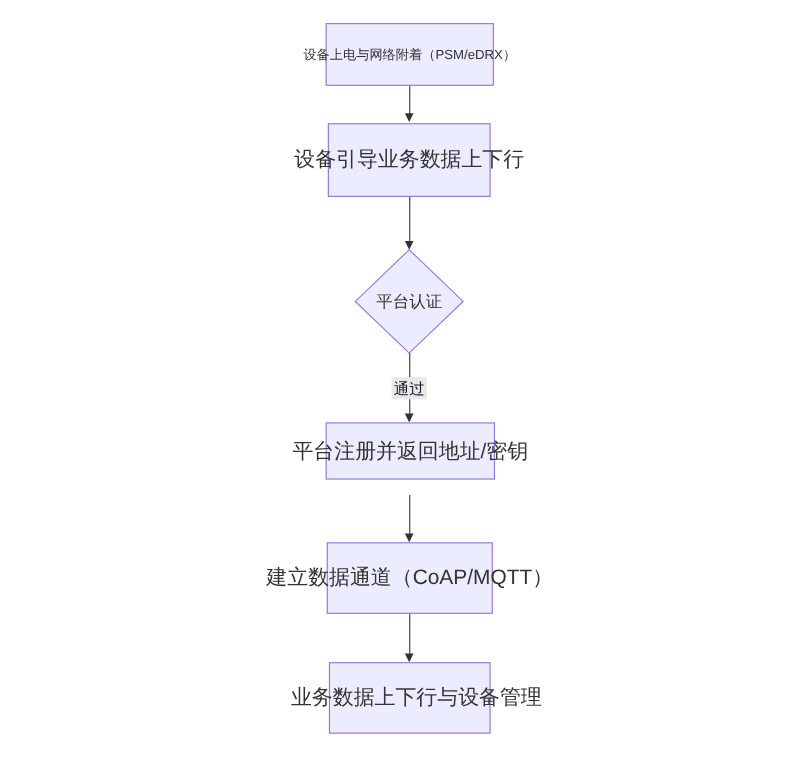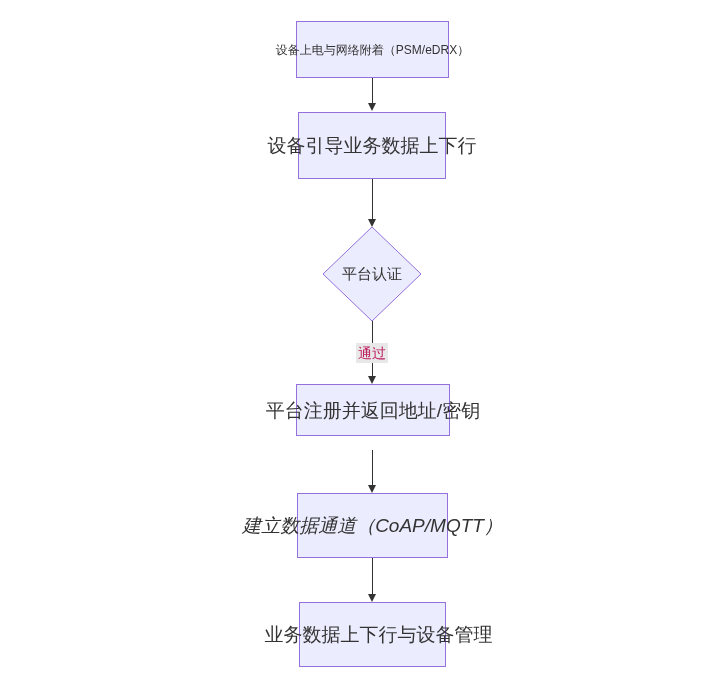--- a/index.html
+++ b/index.html
@@ -22,21 +22,21 @@
     align-items: center;
     justify-content: center;
     text-align: center;
   }
   .node .line { font-size: 19px; line-height: 23px; white-space: nowrap; }
   #n0 .line { font-size: 12px; line-height: 20px; }
 
   #n0 { left: 296px; top: 21px;  width: 153px; height: 57px; }
   #n1 { left: 298px; top: 112px; width: 148px; height: 67px; }
   #n3 { left: 296px; top: 384px; width: 154px; height: 52px; }
-  #n4 { left: 297px; top: 493px; width: 151px; height: 65px; font-style: italic; }
+  #n4 { left: 297px; top: 493px; width: 151px; height: 65px; }
   #n5 { left: 299px; top: 602px; width: 147px; height: 65px; padding-left: 12px; }
 
   .diamond-wrap {
     position: absolute;
     left: 322px; top: 226px;
     width: 100px; height: 96px;
   }
   .diamond-wrap svg { display: block; }
   .diamond-label {
     position: absolute;
@@ -65,21 +65,21 @@
     border-left: 4px solid transparent;
     border-right: 4px solid transparent;
     border-top: 8px solid #333333;
     margin-top: -1px;
   }
   .edge-label {
     position: absolute;
     left: 50%; top: 50%;
     transform: translate(-50%, -50%);
     background: #e8e8e8;
-    color: #be185d;
+    color: #0f172a;
     font-size: 14px;
     line-height: 20px;
     padding: 0 2px;
     white-space: nowrap;
     z-index: 2;
   }
 </style>
 </head>
 <body>
 

